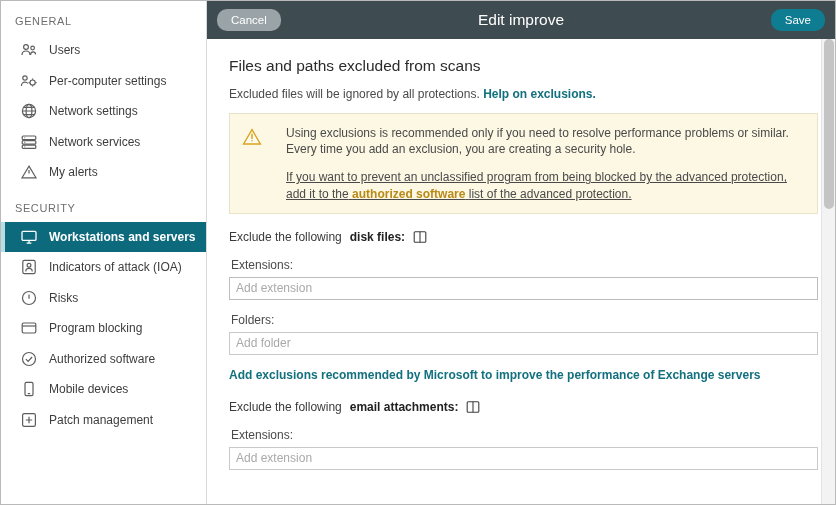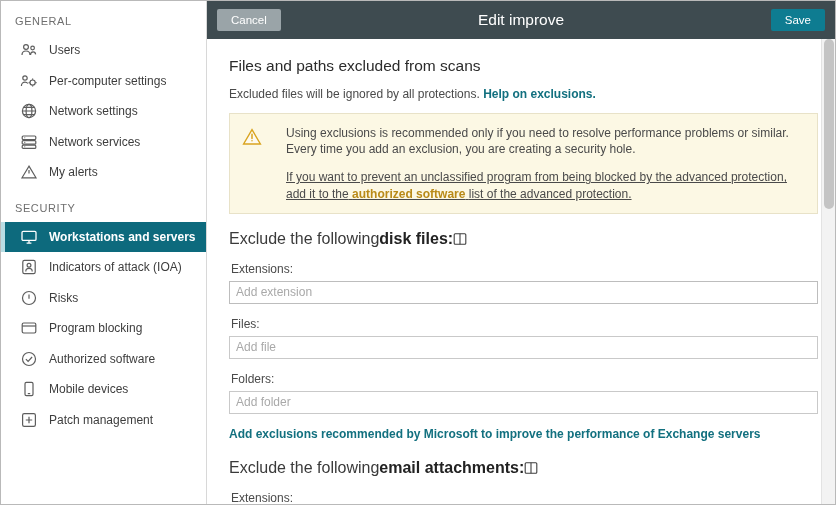--- a/index.html
+++ b/index.html
@@ -80,21 +80,21 @@
     height: 38px;
     flex: 0 0 38px;
     background: #3e4b50;
     display: flex;
     align-items: center;
     padding: 0 10px;
     position: relative;
   }
   .btn {
     border: none;
-    border-radius: 2px;
+    border-radius: 10px;
     font-size: 11.5px;
     font-family: inherit;
     padding: 0 14px;
     height: 22px;
     line-height: 22px;
     cursor: pointer;
     color: #fff;
   }
   .btn-cancel { background: #9aa4a8; }
   .btn-save { background: #0e7c91; margin-left: auto; }
@@ -147,24 +147,25 @@
   .warn-ico { flex: 0 0 20px; margin-top: 2px; }
   .notice p {
     margin: 0;
     font-size: 12px;
     line-height: 1.35;
     color: #4a4a4a;
   }
   .notice p + p { margin-top: 12px; text-decoration: underline; }
 
   .row-label {
-    font-size: 16px;
+    font-size: 12px;
     color: #3a3a3a;
     display: flex;
     align-items: center;
+    gap: 8px;
     margin: 4px 0 14px 0;
   }
   .row-label b { font-weight: bold; color: #222; }
 
   .field-label {
     font-size: 12px;
     color: #4a4a4a;
     margin: 0 0 5px 2px;
   }
   .input {
@@ -394,24 +395,20 @@
             <path d="M7 1.8v10.4"></path>
           </svg>
         </span>
       </div>
 
       <div class="field">
         <div class="field-label">Extensions:</div>
         <input class="input focused" type="text" value="" placeholder="Add extension" style="">
       </div>
 
-      <div class="field">
-        <div class="field-label">Files:</div>
-        <input class="input" type="text" value="" placeholder="Add file" style="">
-      </div>
 
       <div class="field">
         <div class="field-label">Folders:</div>
         <input class="input" type="text" value="" placeholder="Add folder" style="">
       </div>
 
       <a class="link ms-link">Add exclusions recommended by Microsoft to improve the performance of Exchange servers</a>
 
       <div class="row-label">
         <span>Exclude the following</span>

